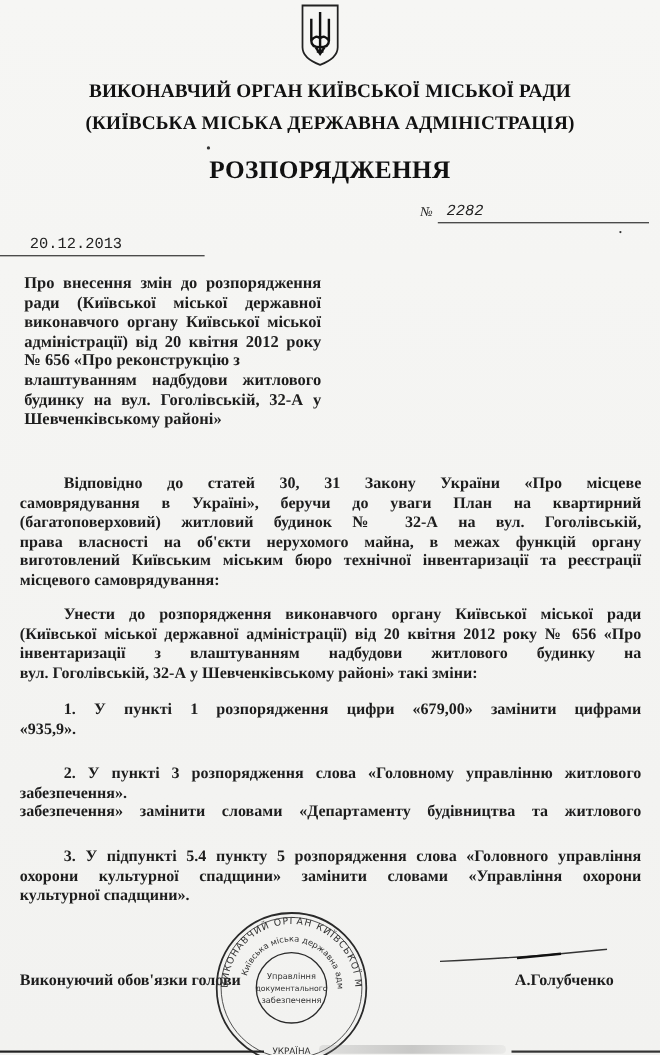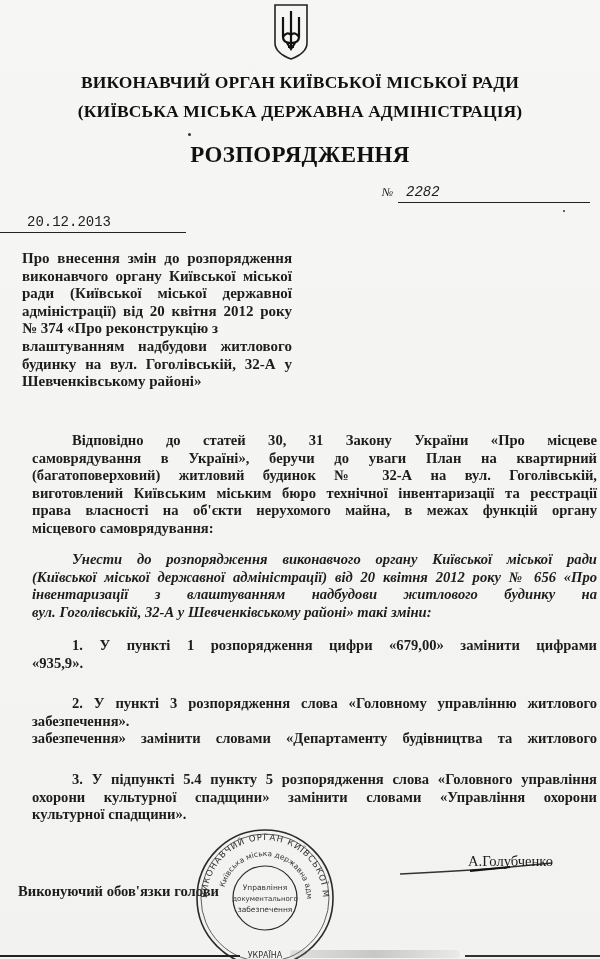--- a/index.html
+++ b/index.html
@@ -34,36 +34,36 @@
       position: absolute; left: 16px; top: 0; width: 192px; border-bottom: 1.5px solid #222;
       font-family: "Liberation Mono", "DejaVu Sans Mono", monospace; font-size: 14px;
       padding-left: 8px; box-sizing: border-box; height: 20px; line-height: 18px; color: #222; font-style: italic;
     }
     .subject {
       position: absolute; left: 22px; top: 250px; width: 270px;
       font-size: 15px; line-height: 17.6px; font-weight: bold; text-align: justify; color: #1d1d1d;
     }
     .subject span { display: block; }
     .para {
-      position: absolute; left: 32px; width: 565px;
+      position: absolute; left: 18px; width: 565px;
       font-size: 14.6px; line-height: 17.6px; text-align: justify; font-weight: bold; color: #1d1d1d;
     }
     .para .ln { display: block; text-align: justify; text-align-last: justify; white-space: nowrap; }
     .para .ln.last { text-align-last: left; }
     .para .ln.ind { padding-left: 40px; }
     .p1 { top: 432px; }
-    .p2 { top: 551px; font-style: italic; }
+    .p2 { top: 551px; }
     .p3 { top: 637px; }
     .p4 { top: 695px; }
     .p5 { top: 771px; }
     .signer {
       position: absolute; left: 18px; top: 883px; font-size: 14.6px; font-weight: bold; color: #1d1d1d;
     }
     .signname {
-      position: absolute; left: 468px; top: 853px; font-size: 14.6px; font-weight: normal; color: #1d1d1d;
+      position: absolute; left: 468px; top: 883px; font-size: 14.6px; font-weight: bold; color: #1d1d1d;
     }
     .sigline { position: absolute; left: 400px; top: 862px; width: 152px; height: 14px; }
     .stamp { position: absolute; left: 193px; top: 826px; width: 145px; height: 135px; }
     .botline1 { position: absolute; left: 0; top: 955px; width: 240px; height: 2px; background: #222; }
     .botline2 { position: absolute; left: 465px; top: 955px; width: 135px; height: 1.5px; background: #333; }
     .smudge { position: absolute; left: 290px; top: 950px; width: 170px; height: 8px; background: linear-gradient(90deg, rgba(150,150,150,0.2), rgba(120,120,120,0.35), rgba(160,160,160,0.1)); border-radius: 4px; }
   </style>
 </head>
 <body>
 
@@ -82,35 +82,35 @@
 
   <div class="date">20.12.2013</div>
   <div class="num-wrap">
     <span class="num-sign">№</span>
     <div class="num">2282</div>
   </div>
   <div class="dot" style="left:563px;top:210px;width:2px;height:2px;"></div>
 
   <div class="subject">
     <span style="text-align-last:justify">Про внесення змін до розпорядження</span>
+    <span style="text-align-last:justify">ради (Київської міської державної</span>
     <span style="text-align-last:justify">виконавчого органу Київської міської</span>
-    <span style="text-align-last:justify">ради (Київської міської державної</span>
     <span style="text-align-last:justify">адміністрації) від 20 квітня 2012 року</span>
-    <span>№ 374 «Про реконструкцію з</span>
+    <span>№ 656 «Про реконструкцію з</span>
     <span style="text-align-last:justify">влаштуванням надбудови житлового</span>
     <span style="text-align-last:justify">будинку на вул. Гоголівській, 32-А у</span>
     <span>Шевченківському районі»</span>
   </div>
 
   <div class="para p1">
     <span class="ln ind">Відповідно до статей 30, 31 Закону України «Про місцеве</span>
     <span class="ln">самоврядування в Україні», беручи до уваги План на квартирний</span>
     <span class="ln">(багатоповерховий) житловий будинок № 32-А на вул. Гоголівській,</span>
+    <span class="ln">права власності на об'єкти нерухомого майна, в межах функцій органу</span>
     <span class="ln">виготовлений Київським міським бюро технічної інвентаризації та реєстрації</span>
-    <span class="ln">права власності на об'єкти нерухомого майна, в межах функцій органу</span>
     <span class="ln last">місцевого самоврядування:</span>
   </div>
 
   <div class="para p2">
     <span class="ln ind">Унести до розпорядження виконавчого органу Київської міської ради</span>
     <span class="ln">(Київської міської державної адміністрації) від 20 квітня 2012 року № 656 «Про</span>
     <span class="ln">інвентаризації з влаштуванням надбудови житлового будинку на</span>
     <span class="ln last">вул. Гоголівській, 32-А у Шевченківському районі» такі зміни:</span>
   </div>
 

